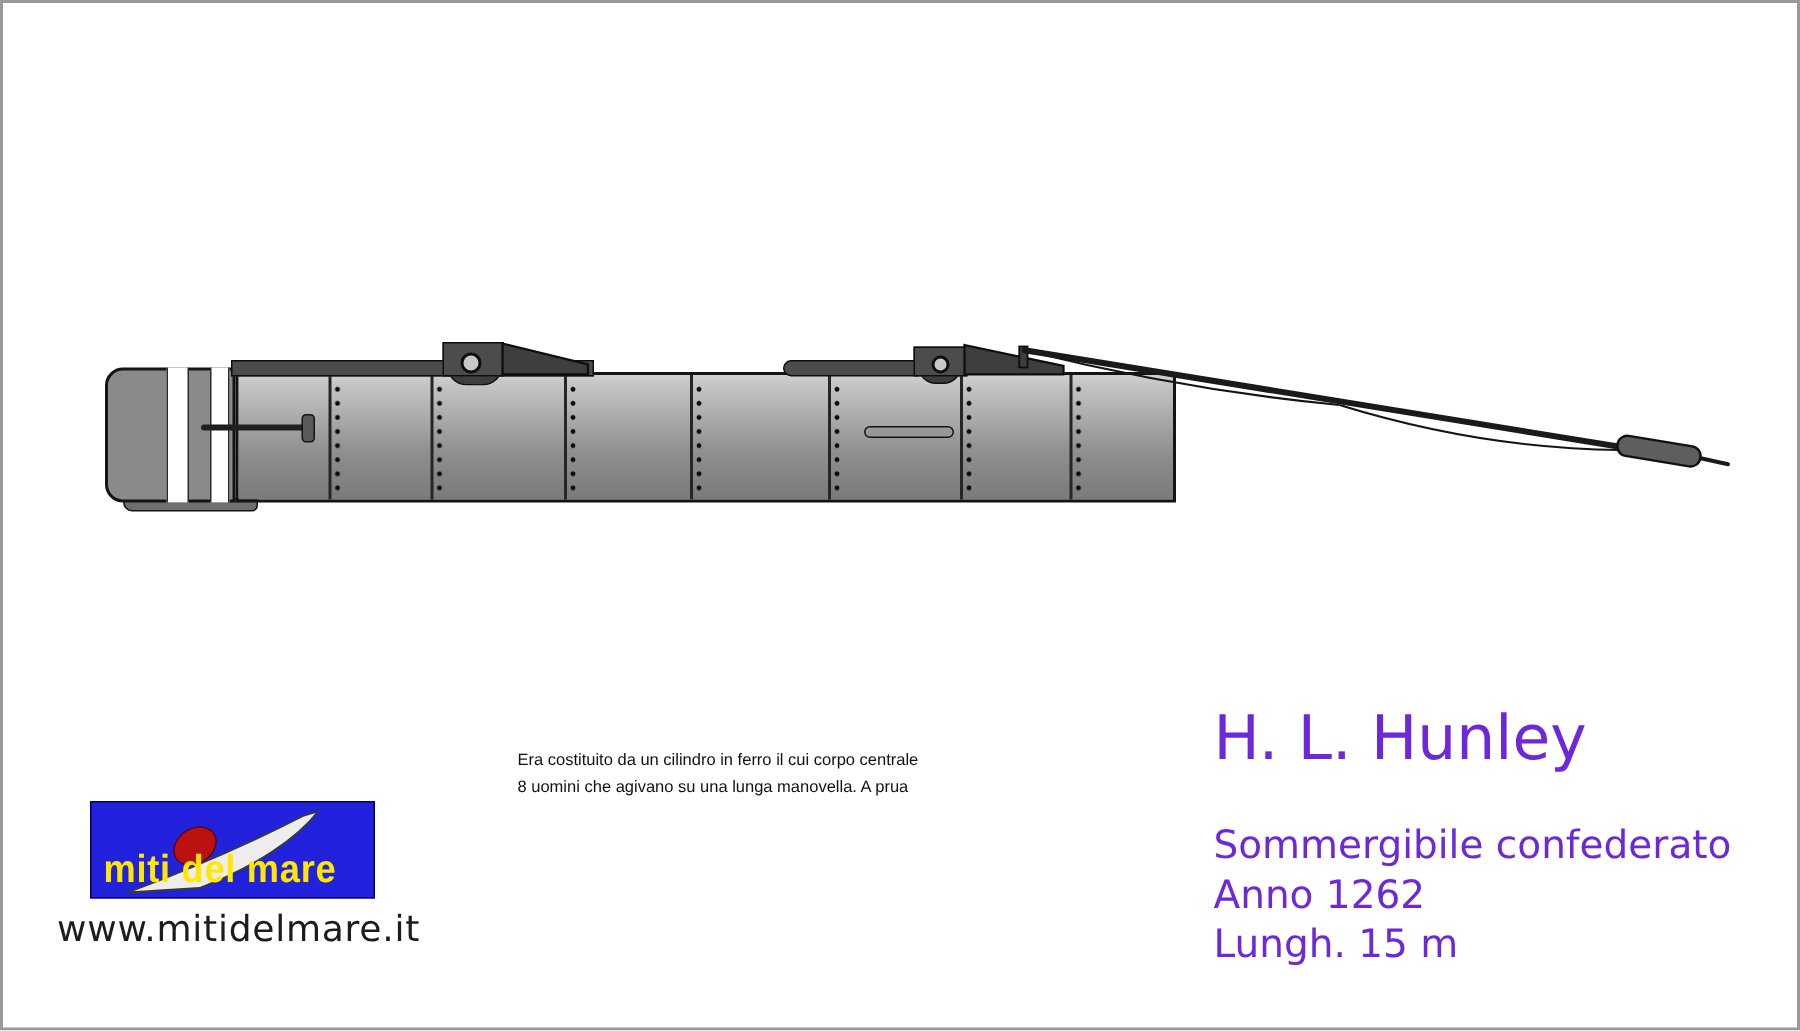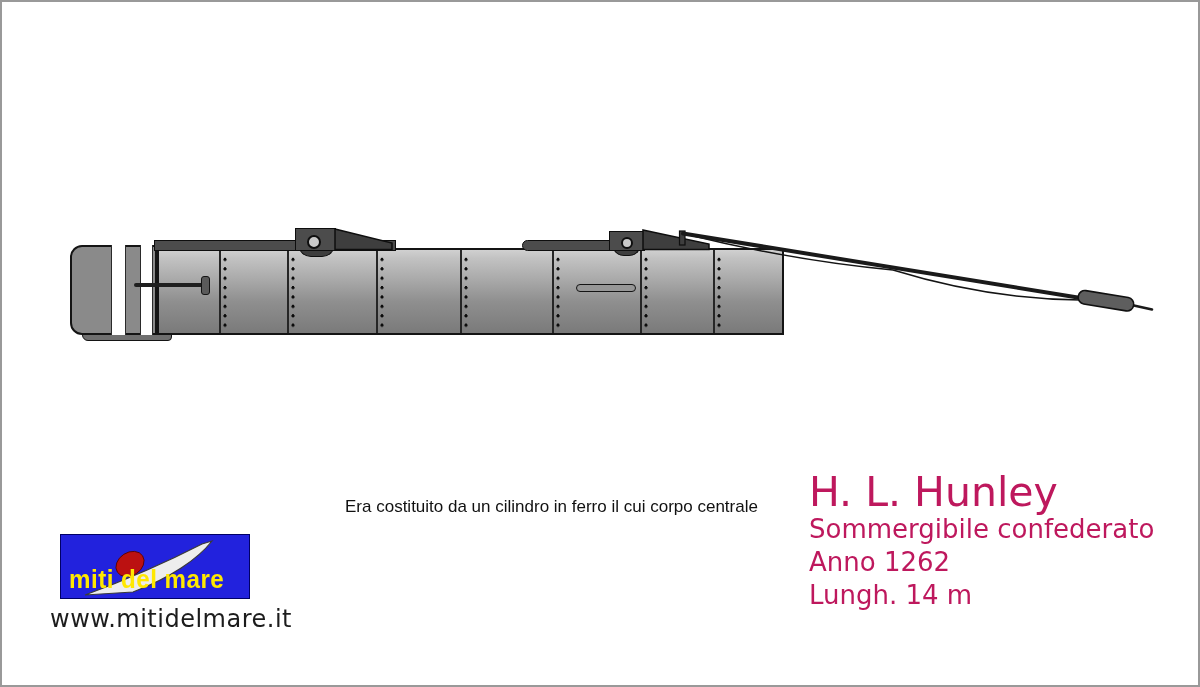--- a/index.html
+++ b/index.html
@@ -62,33 +62,33 @@
   }
   .logo-sail{position:absolute; left:0; top:0;}
   .logo-text{
     position:absolute; left:8px; top:29px; width:180px;
     font-family:"Liberation Sans", sans-serif; font-weight:bold; font-size:26px;
     color:#ffe800; white-space:nowrap; transform:scaleX(0.93); transform-origin:left center;
     letter-spacing:0.5px;
   }
   .site-url{
     position:absolute; left:36px; top:603px;
-    font-family:"DejaVu Sans", sans-serif; font-size:24px; color:#1c1c1c; letter-spacing:0.5px;margin-left:12px;
+    font-family:"DejaVu Sans", sans-serif; font-size:24px; color:#1c1c1c; letter-spacing:0.5px;
   }
 
   
   .desc{
     position:absolute; left:343px; top:496px; width:470px;
-    font-family:"Liberation Sans", sans-serif; font-size:17px; line-height:18.4px; color:#111111;
+    font-family:"Liberation Sans", sans-serif; font-size:11px; line-height:18.4px; color:#111111;
   }
-  .info{position:absolute; left:807px; top:470px; color:#be185d;}
+  .info{position:absolute; left:807px; top:470px; color:#6d28d9;}
   .info .title{
     font-family:"DejaVu Sans", sans-serif; font-size:41px; line-height:1; white-space:nowrap;
   }
-  .info .details{}
+  .info .details{margin-top:35px;}
   .info .detail{
     font-family:"DejaVu Sans", sans-serif; font-size:26px; line-height:33px; white-space:nowrap;
   }
 </style>
 </head>
 <body>
 
 <div class="frame">
 
   <div class="scene">
@@ -152,24 +152,25 @@
     <svg class="logo-sail" width="190" height="65" viewBox="0 0 190 65">
       <path d="M24,60 C62,46 104,28 141,9 L151,6 C137,24 109,43 72,57 Z" fill="#ededed" stroke="#3a3a3a" stroke-width="1.2"></path>
       <ellipse cx="69" cy="29" rx="15" ry="11.5" transform="rotate(-33 69 29)" fill="#bb1111" stroke="#550000" stroke-width="0.8"></ellipse>
     </svg>
     <div class="logo-text">miti del mare</div>
   </div>
   <div class="site-url">www.mitidelmare.it</div>
 
   <div class="desc">
     <div>Era costituito da un cilindro in ferro il cui corpo centrale</div>
+    <div>8 uomini che agivano su una lunga manovella. A prua</div>
   </div>
 
   <div class="info">
     <div class="title">H. L. Hunley</div>
     <div class="details">
       <div class="detail">Sommergibile confederato</div>
       <div class="detail">Anno 1262</div>
-      <div class="detail">Lungh. 14 m</div>
+      <div class="detail">Lungh. 15 m</div>
     </div>
   </div>
 
 </div>
 
 </body></html>

